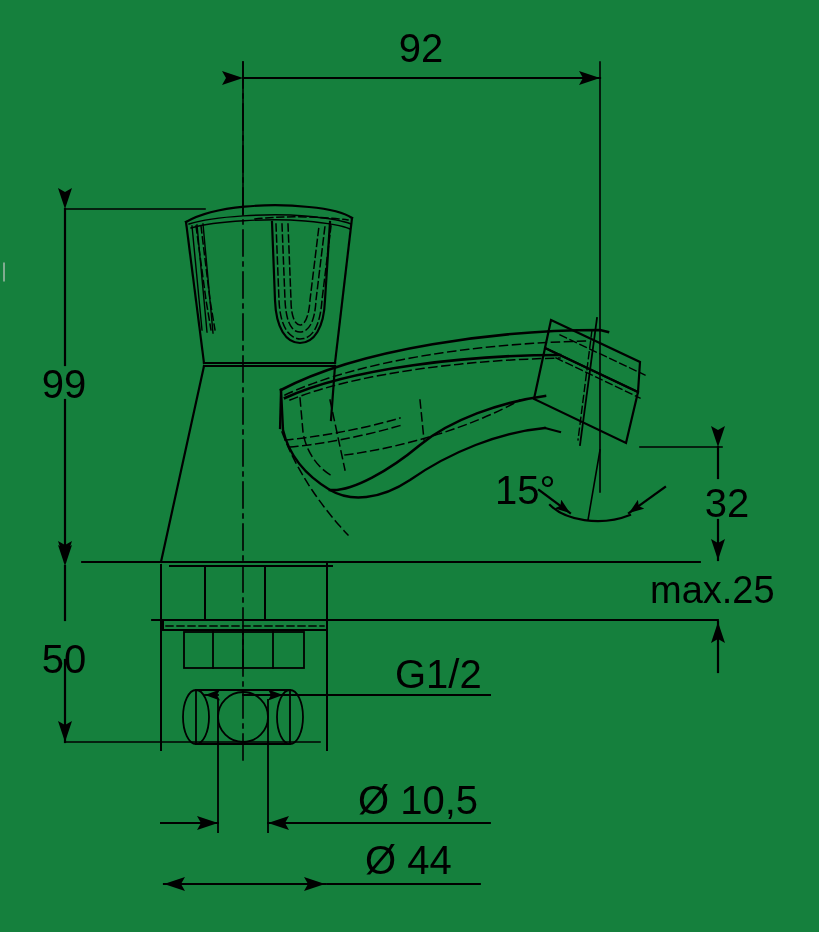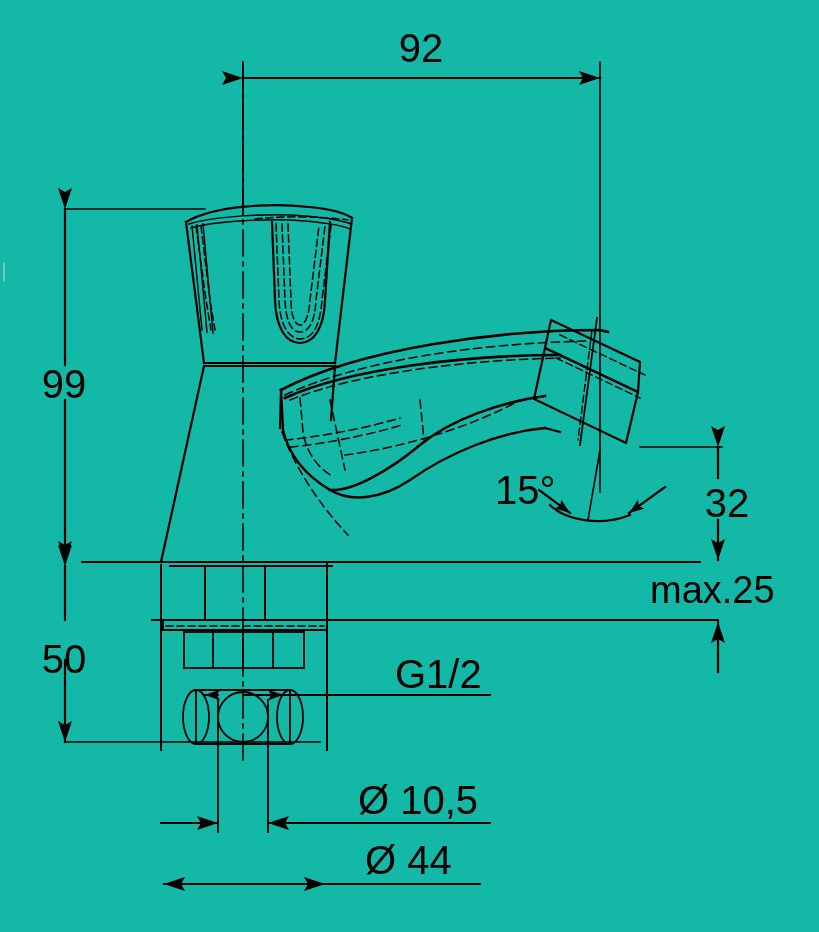--- a/index.html
+++ b/index.html
@@ -1,18 +1,18 @@
 <!DOCTYPE html>
 <html><head>
 <meta charset="utf-8">
 <style>
   html,body{margin:0;padding:0;background:#ffffff;}
   body{width:819px;height:932px;overflow:hidden;
        font-family:"Liberation Sans", sans-serif;color:#000;}
-  #stage{position:relative;width:819px;height:932px;background:#14b8a6;}
+  #stage{position:relative;width:819px;height:932px;background:#15803d;}
   svg#drawing{position:absolute;left:0;top:0;width:819px;height:932px;}
   .dimtext{font-family:"Liberation Sans", sans-serif;font-weight:400;fill:#000;}
 </style>
 </head>
 <body>
 
 <div id="stage">
 
   <svg id="drawing" viewBox="0 0 819 932">
     <defs>

